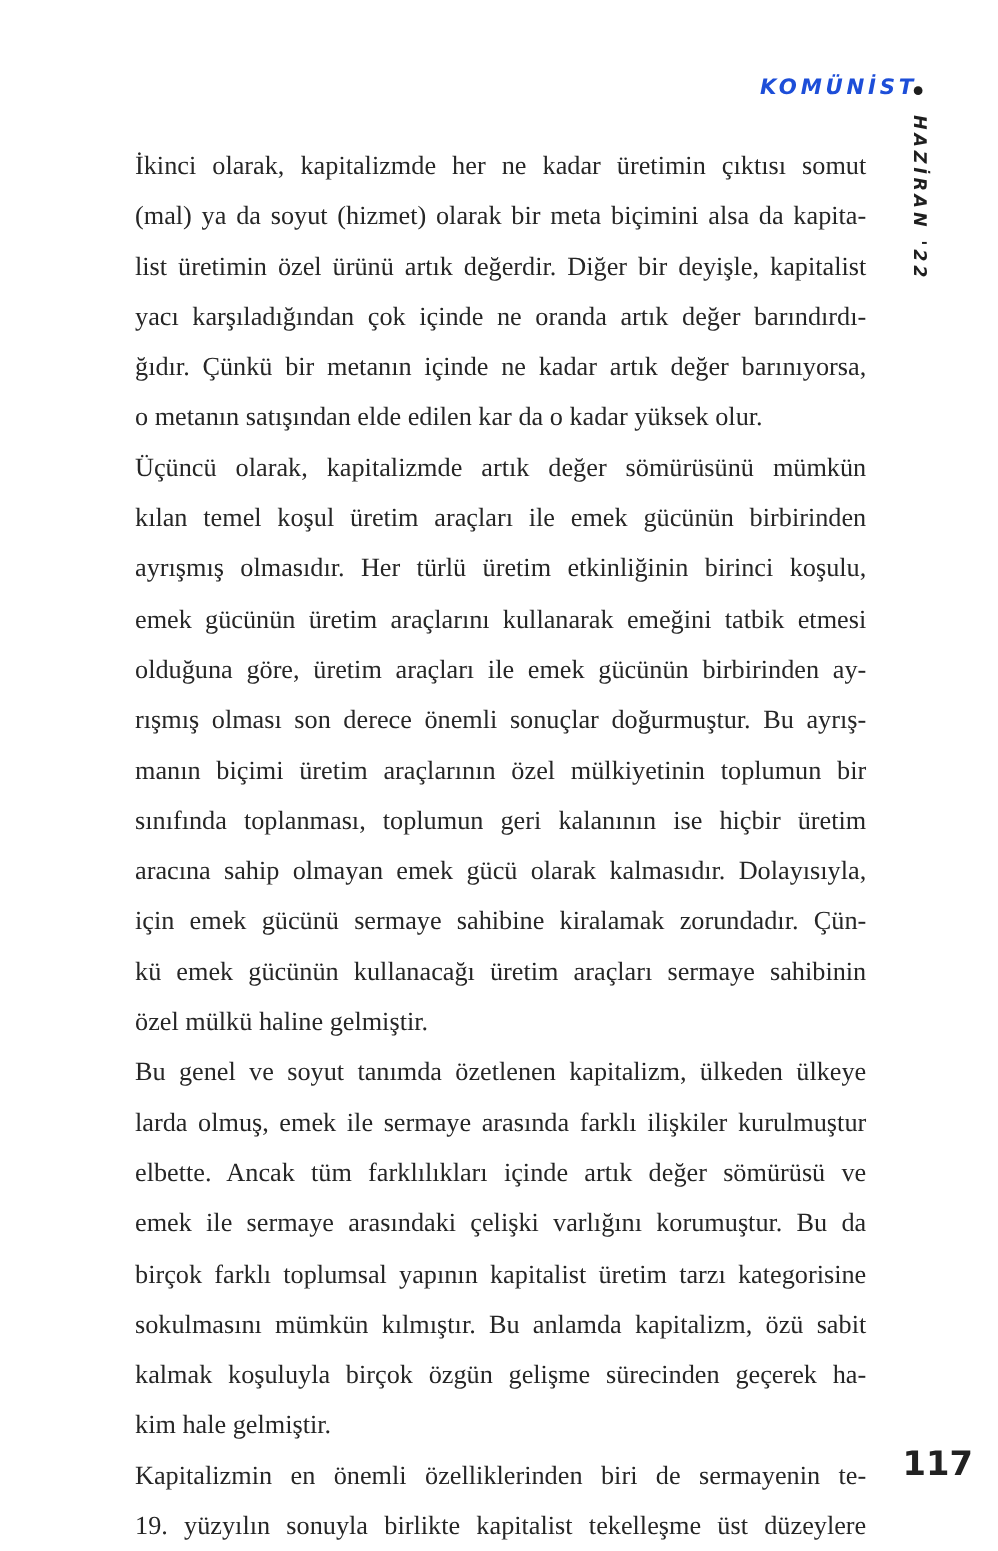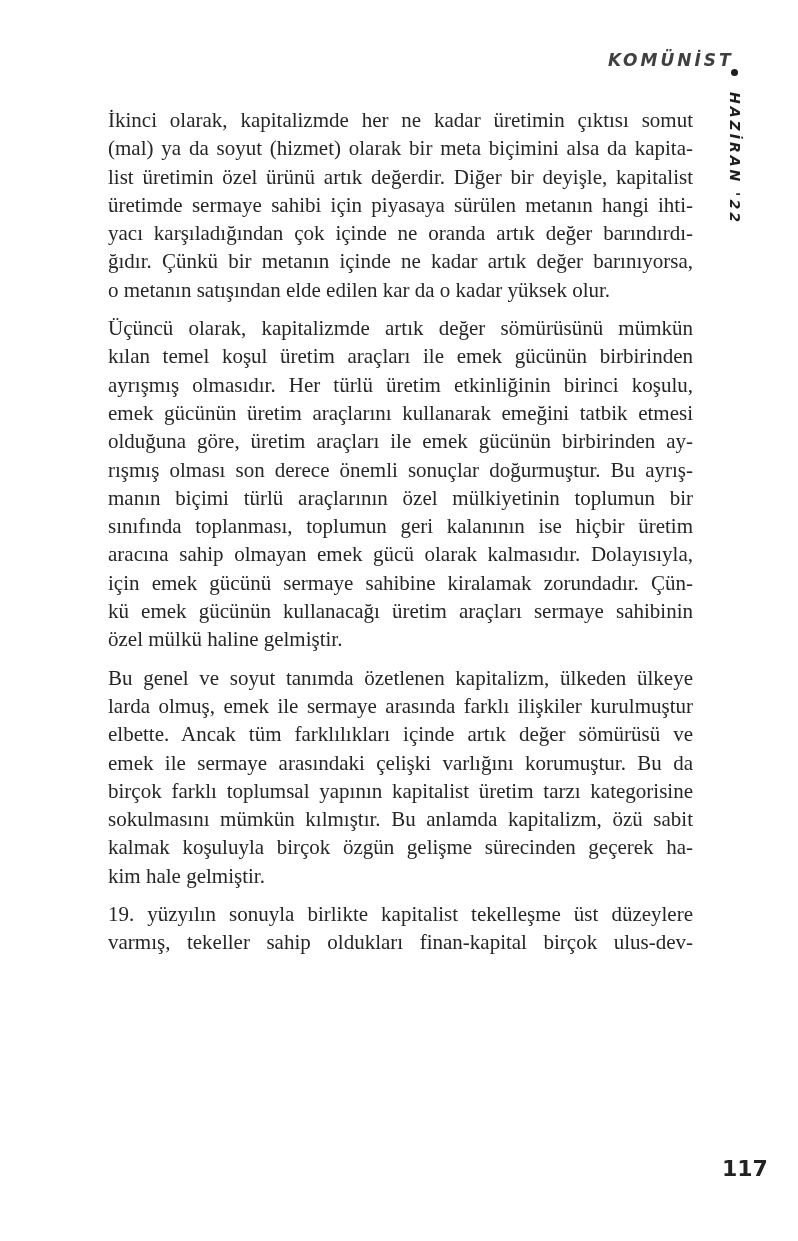--- a/index.html
+++ b/index.html
@@ -1,87 +1,87 @@
 <!DOCTYPE html>
 <html><head>
 <meta charset="utf-8">
 <style>
   html, body { margin: 0; padding: 0; background: #ffffff; }
   body { width: 798px; height: 1241px; position: relative; overflow: hidden; }
   .header-title {
-    position: absolute; left: 608px; top: 50px;
+    position: absolute; left: 608px; top: 60px;
     font-family: "DejaVu Sans", sans-serif; font-weight: bold; font-style: italic;
-    font-size: 17px; letter-spacing: 3px; color: #404040;
+    font-size: 17px; letter-spacing: 3px; color: #1d4ed8;
   }
   .header-dot {
     position: absolute; left: 731px; top: 69px;
     width: 7px; height: 7px; border-radius: 50%; background: #1e1e1e;
   }
   .header-date {
     position: absolute; left: 727px; top: 92px;
     writing-mode: vertical-rl;
     font-family: "DejaVu Sans", sans-serif; font-weight: bold; font-style: italic;
     font-size: 14px; letter-spacing: 3px; color: #1e1e1e;
   }
   .body-text {
     position: absolute; left: 108px; top: 106px; width: 585px;
     font-family: "Liberation Serif", "DejaVu Serif", serif;
     font-size: 21px; line-height: 28.3px; color: #262626;
   }
   .para { margin: 0 0 10px 0; text-align: justify; }
-  .line { display: block; text-align: justify; text-align-last: justify; white-space: nowrap; height: 28.3px; }
+  .line { display: block; text-align: justify; text-align-last: justify; white-space: nowrap; height: 28.3px; margin-top: 12px; }
   .line.last { text-align-last: left; }
   .page-number {
     position: absolute; left: 722px; top: 1156px;
     font-family: "DejaVu Sans", sans-serif; font-weight: bold;
-    font-size: 22px; color: #222222;
+    font-size: 27px; color: #222222;
   }
 </style>
 </head>
 <body>
 
 <div>
   <div class="header-title">KOMÜNİST</div>
   <div class="header-dot"></div>
   <div class="header-date">HAZİRAN '22</div>
 </div>
 
 <div class="body-text">
   <p class="para">
     <span class="line">İkinci olarak, kapitalizmde her ne kadar üretimin çıktısı somut</span>
     <span class="line">(mal) ya da soyut (hizmet) olarak bir meta biçimini alsa da kapita-</span>
     <span class="line">list üretimin özel ürünü artık değerdir. Diğer bir deyişle, kapitalist</span>
-    <span class="line">üretimde sermaye sahibi için piyasaya sürülen metanın hangi ihti-</span>
     <span class="line">yacı karşıladığından çok içinde ne oranda artık değer barındırdı-</span>
     <span class="line">ğıdır. Çünkü bir metanın içinde ne kadar artık değer barınıyorsa,</span>
     <span class="line last">o metanın satışından elde edilen kar da o kadar yüksek olur.</span>
   </p>
   <p class="para">
     <span class="line">Üçüncü olarak, kapitalizmde artık değer sömürüsünü mümkün</span>
     <span class="line">kılan temel koşul üretim araçları ile emek gücünün birbirinden</span>
     <span class="line">ayrışmış olmasıdır. Her türlü üretim etkinliğinin birinci koşulu,</span>
     <span class="line">emek gücünün üretim araçlarını kullanarak emeğini tatbik etmesi</span>
     <span class="line">olduğuna göre, üretim araçları ile emek gücünün birbirinden ay-</span>
     <span class="line">rışmış olması son derece önemli sonuçlar doğurmuştur. Bu ayrış-</span>
-    <span class="line">manın biçimi türlü araçlarının özel mülkiyetinin toplumun bir</span>
+    <span class="line">manın biçimi üretim araçlarının özel mülkiyetinin toplumun bir</span>
     <span class="line">sınıfında toplanması, toplumun geri kalanının ise hiçbir üretim</span>
     <span class="line">aracına sahip olmayan emek gücü olarak kalmasıdır. Dolayısıyla,</span>
     <span class="line">için emek gücünü sermaye sahibine kiralamak zorundadır. Çün-</span>
     <span class="line">kü emek gücünün kullanacağı üretim araçları sermaye sahibinin</span>
     <span class="line last">özel mülkü haline gelmiştir.</span>
   </p>
   <p class="para">
     <span class="line">Bu genel ve soyut tanımda özetlenen kapitalizm, ülkeden ülkeye</span>
     <span class="line">larda olmuş, emek ile sermaye arasında farklı ilişkiler kurulmuştur</span>
     <span class="line">elbette. Ancak tüm farklılıkları içinde artık değer sömürüsü ve</span>
     <span class="line">emek ile sermaye arasındaki çelişki varlığını korumuştur. Bu da</span>
     <span class="line">birçok farklı toplumsal yapının kapitalist üretim tarzı kategorisine</span>
     <span class="line">sokulmasını mümkün kılmıştır. Bu anlamda kapitalizm, özü sabit</span>
     <span class="line">kalmak koşuluyla birçok özgün gelişme sürecinden geçerek ha-</span>
     <span class="line last">kim hale gelmiştir.</span>
   </p>
   <p class="para">
+    <span class="line">Kapitalizmin en önemli özelliklerinden biri de sermayenin te-</span>
     <span class="line">19. yüzyılın sonuyla birlikte kapitalist tekelleşme üst düzeylere</span>
     <span class="line">varmış, tekeller sahip oldukları finan-kapital birçok ulus-dev-</span>
   </p>
 </div>
 
 <div class="page-number">117</div>
 
 </body></html>

